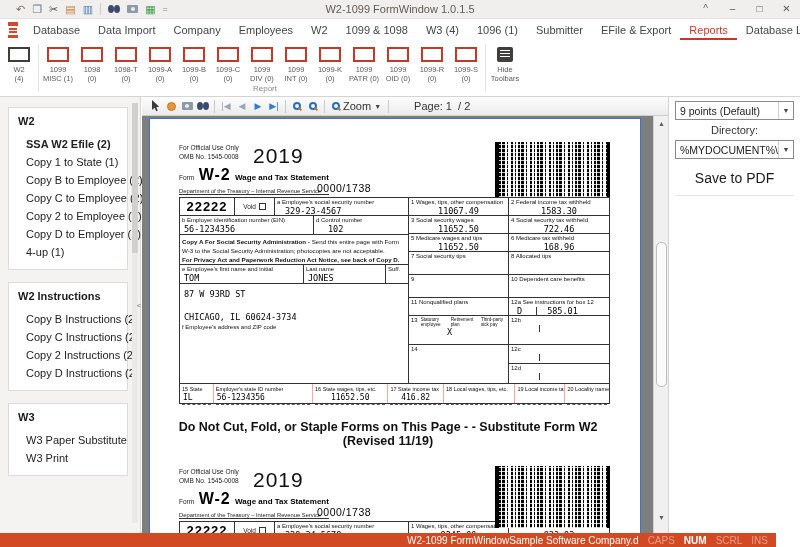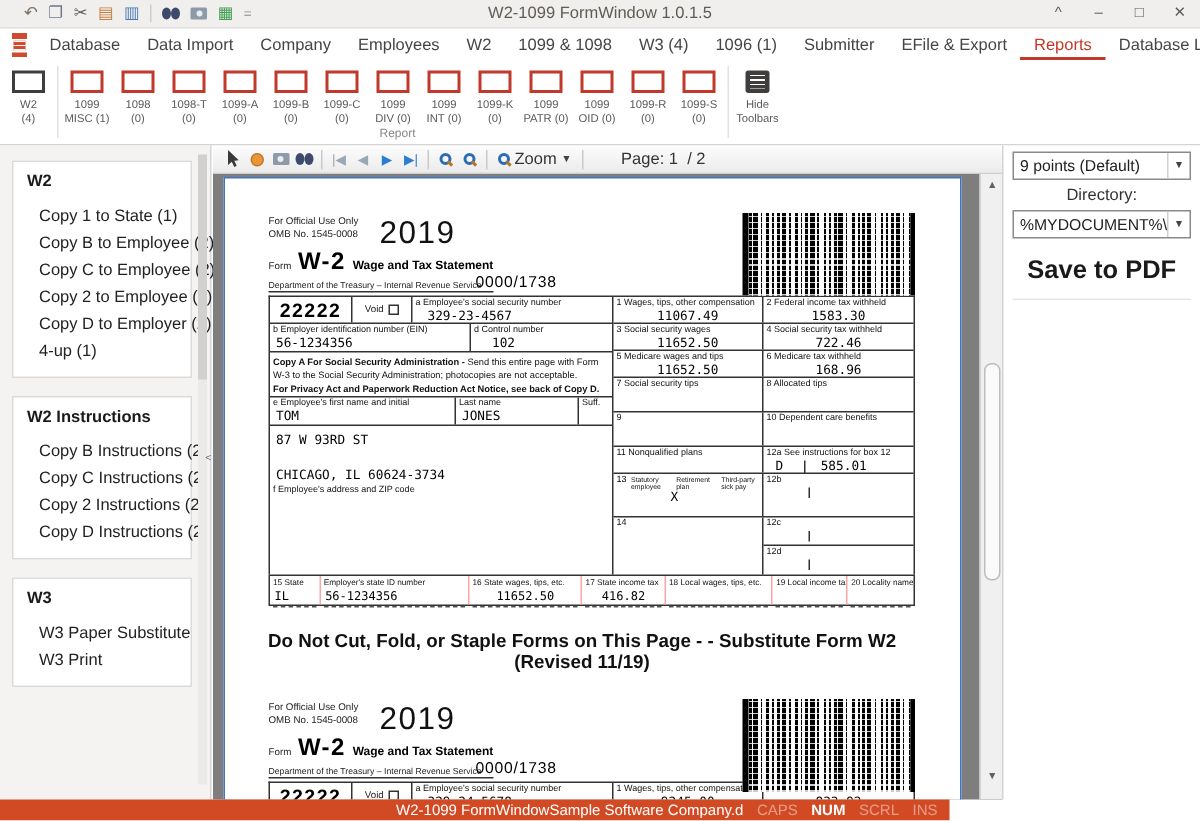--- a/index.html
+++ b/index.html
@@ -151,24 +151,24 @@
   .w15 { width:34px; } .wid { width:100px; } .w16 { width:76px; } .w17 { width:56px; } .w18 { width:72px; } .w19 { width:50px; } .w20 { flex:1; }
 
   .donotcut { text-align:center; font-size:12.5px; font-weight:bold; color:#111; margin-top:16px; width:460px; margin-left:8px; }
 
   
   .rightpanel { position:absolute; right:0; top:97px; width:132px; height:436px; background:#fff; border-left:1px solid #d5d3d1; padding:4px 6px 0 6px; }
   .combo { height:19px; border:1px solid #8a8a8a; background:#fff; display:flex; align-items:center; font-size:10.5px; color:#222; margin-bottom:4px; }
   .combo .cv { flex:1; padding-left:4px; white-space:nowrap; overflow:hidden; }
   .combo .ca { width:15px; text-align:center; font-size:7px; color:#444; border-left:1px solid #d0d0d0; line-height:17px; }
   .dirlabel { text-align:center; font-size:11px; color:#333; margin:4px 0 4px 0; }
-  .savepdf { text-align:center; font-size:17px; font-weight:bold; color:#1a1a1a; padding:7px 0 9px 0; border-bottom:1px solid #e8e6e4; }
-
-  
-  .statusbar { position:absolute; left:0; bottom:0; width:633px; height:14px; background:#d14a24; display:flex; align-items:center; justify-content:flex-end; font-size:10px; color:#fff; padding-right:8px; gap:9px; }
+  .savepdf { text-align:center; font-size:14px; font-weight:normal; color:#1a1a1a; padding:7px 0 9px 0; border-bottom:1px solid #e8e6e4; }
+
+  
+  .statusbar { position:absolute; left:0; bottom:0; width:776px; height:14px; background:#d14a24; display:flex; align-items:center; justify-content:flex-end; font-size:10px; color:#fff; padding-right:8px; gap:9px; }
   .statusbar .dim { color:rgba(255,255,255,.45); }
   .statusbar .lit { font-weight:bold; }
 </style>
 </head>
 <body>
 
 <div id="app">
 
   <div class="titlebar">
     <div class="qat">
@@ -290,20 +290,21 @@
         <span class="l1">Hide</span>
         <span class="l2">Toolbars</span>
       </div>
     </div>
     <div class="ribbon-group-label">Report</div>
   </div>
 
   <div class="sidebar">
     <div class="card">
       <h3>W2</h3>
+      <div class="sb-item selected">SSA W2 Efile (2)</div>
       <div class="sb-item">Copy 1 to State (1)</div>
       <div class="sb-item">Copy B to Employee (2)</div>
       <div class="sb-item">Copy C to Employee (2)</div>
       <div class="sb-item">Copy 2 to Employee (2)</div>
       <div class="sb-item">Copy D to Employer (2)</div>
       <div class="sb-item">4-up (1)</div>
     </div>
     <div class="card">
       <h3>W2 Instructions</h3>
       <div class="sb-item">Copy B Instructions (2)</div>

